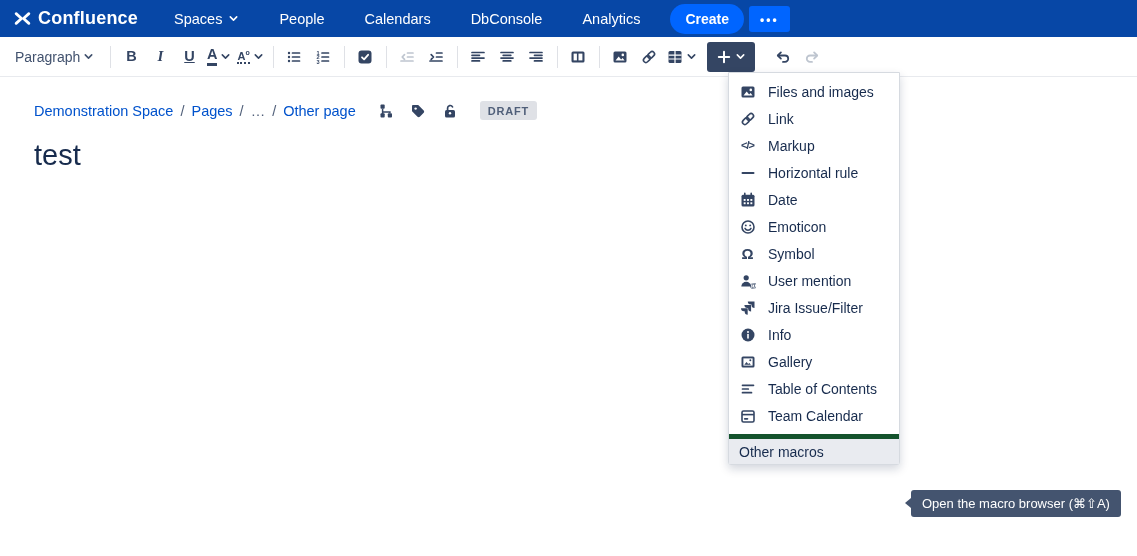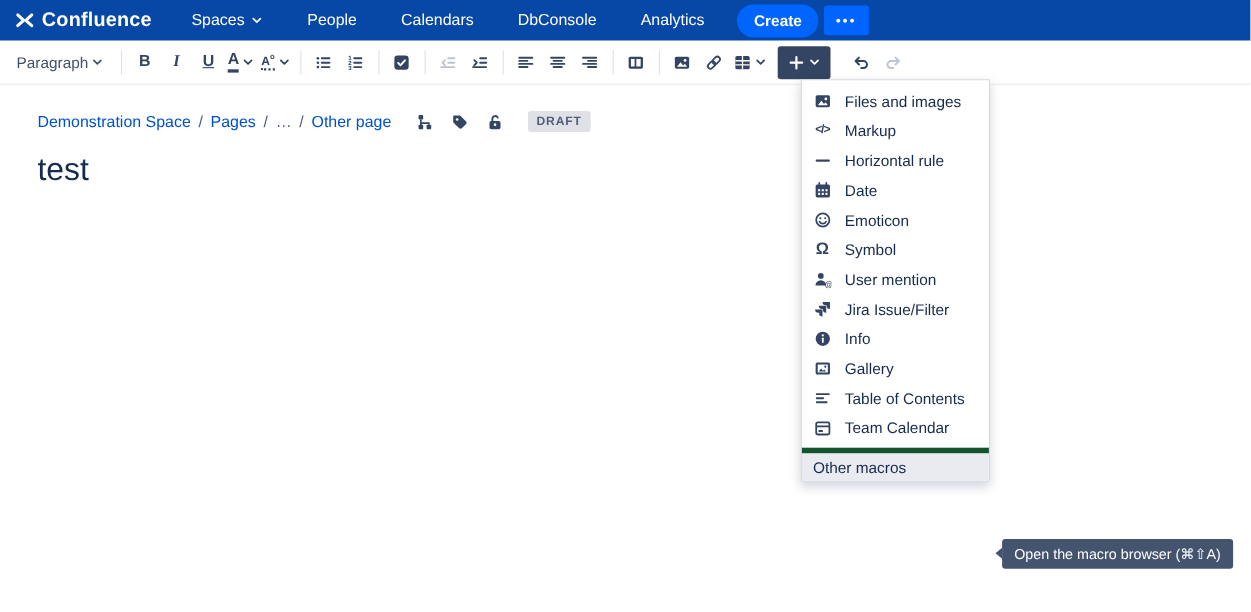--- a/index.html
+++ b/index.html
@@ -328,20 +328,31 @@
           <svg width="16" height="16" viewBox="0 0 16 16">
             <rect x="1.5" y="2.5" width="13" height="11" rx="1.5" fill="currentColor"></rect>
             <circle cx="10.8" cy="5.9" r="1.3" fill="#fff"></circle>
             <path d="M3.5 11.6l3.2-4.1 2.4 3 1.5-1.5 2 2.6z" fill="#fff"></path>
           </svg>
         </span>
         <span>Files and images</span>
       </div>
       <div class="menu-item">
         <span class="ic">
+          <svg width="16" height="16" viewBox="0 0 16 16">
+            <g transform="rotate(-45 8 8)" fill="none" stroke="currentColor" stroke-width="1.6">
+              <rect x="1.2" y="5.6" width="7.6" height="4.8" rx="2.4"></rect>
+              <rect x="7.2" y="5.6" width="7.6" height="4.8" rx="2.4"></rect>
+            </g>
+          </svg>
+        </span>
+        <span>Link</span>
+      </div>
+      <div class="menu-item">
+        <span class="ic">
           <span style="font-size:11px;font-weight:700;letter-spacing:-1px;line-height:1;">&lt;/&gt;</span>
         </span>
         <span>Markup</span>
       </div>
       <div class="menu-item">
         <span class="ic">
           <svg width="16" height="16" viewBox="0 0 16 16">
             <rect x="1.5" y="7" width="13" height="2" rx="1" fill="currentColor"></rect>
           </svg>
         </span>

